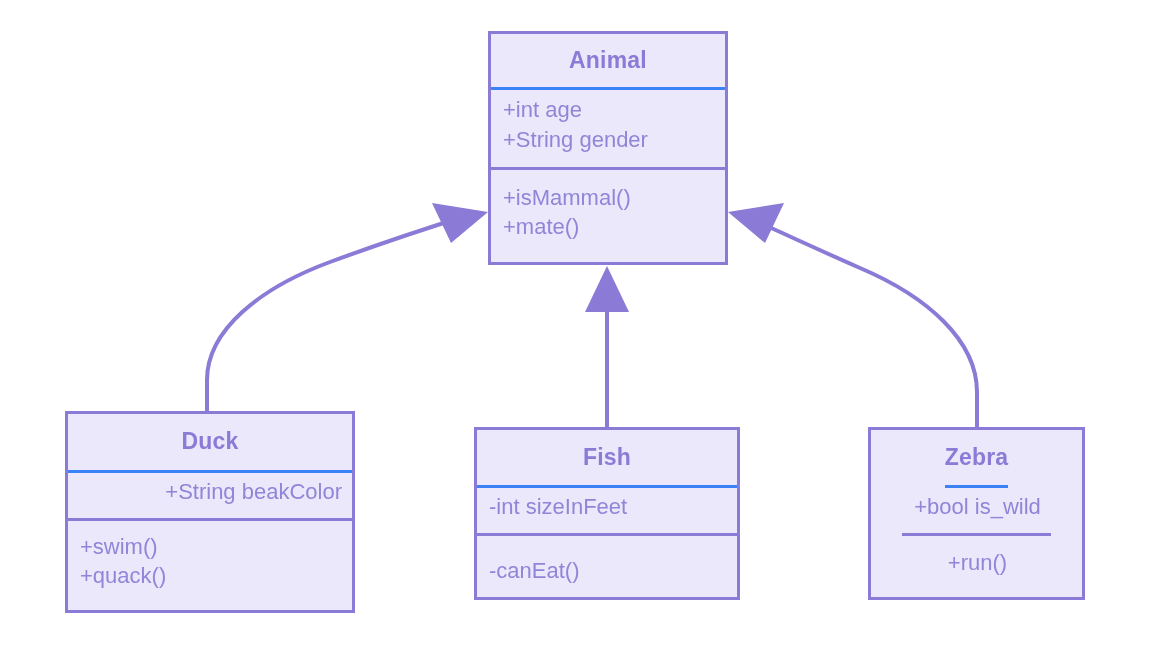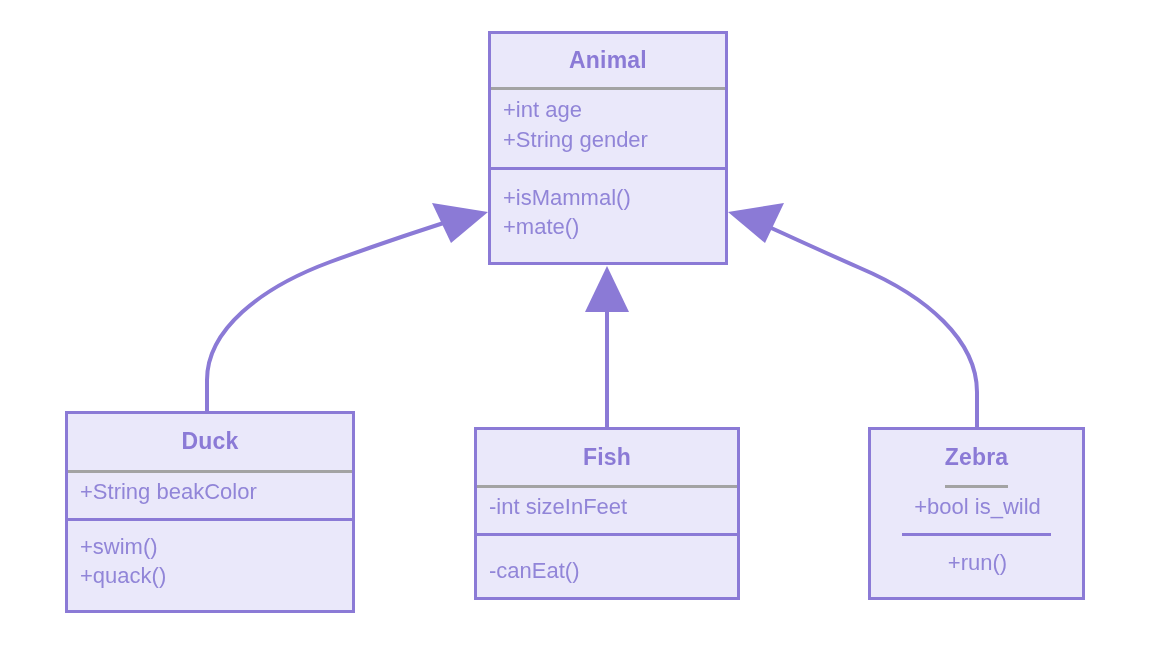--- a/index.html
+++ b/index.html
@@ -43,21 +43,21 @@
 
   .class-title {
     box-sizing: border-box;
     display: flex;
     align-items: center;
     justify-content: center;
     color: #8b7ad6;
     font-weight: bold;
     font-size: 23px;
     letter-spacing: 0.2px;
-    border-bottom: 3px solid #a3a3a3;
+    border-bottom: 3px solid #3b82f6;
   }
 
   .class-compartment {
     box-sizing: border-box;
     padding: 4px 10px 12px 12px;
     color: #9185d8;
     font-size: 22px;
     line-height: 1.32;
     display: flex;
     flex-direction: column;
@@ -74,21 +74,21 @@
 
   
   #class-animal   { left: 488px; top: 31px;  width: 240px; height: 234px; }
   #class-animal .class-title       { height: 56px; }
   #class-animal .class-compartment.attrs { height: 80px; }
   #class-animal .class-compartment.ops   { height: 92px; }
 
   
   #class-duck     { left: 65px;  top: 411px; width: 290px; height: 202px; }
   #class-duck .class-title       { height: 60px; }
-  #class-duck .class-compartment.attrs { height: 48px; }
+  #class-duck .class-compartment.attrs { height: 48px; text-align: right; }
   #class-duck .class-compartment.ops   { height: 91px; }
 
   
   #class-fish     { left: 462px; top: 427px; width: 266px; height: 173px; margin-left: 12px; }
   #class-fish .class-title       { height: 60px; }
   #class-fish .class-compartment.attrs { height: 48px; }
   #class-fish .class-compartment.ops   { height: 62px; justify-content: flex-end; }
 
   
   #class-zebra    { left: 868px; top: 427px; width: 217px; height: 173px; align-items: center; }

